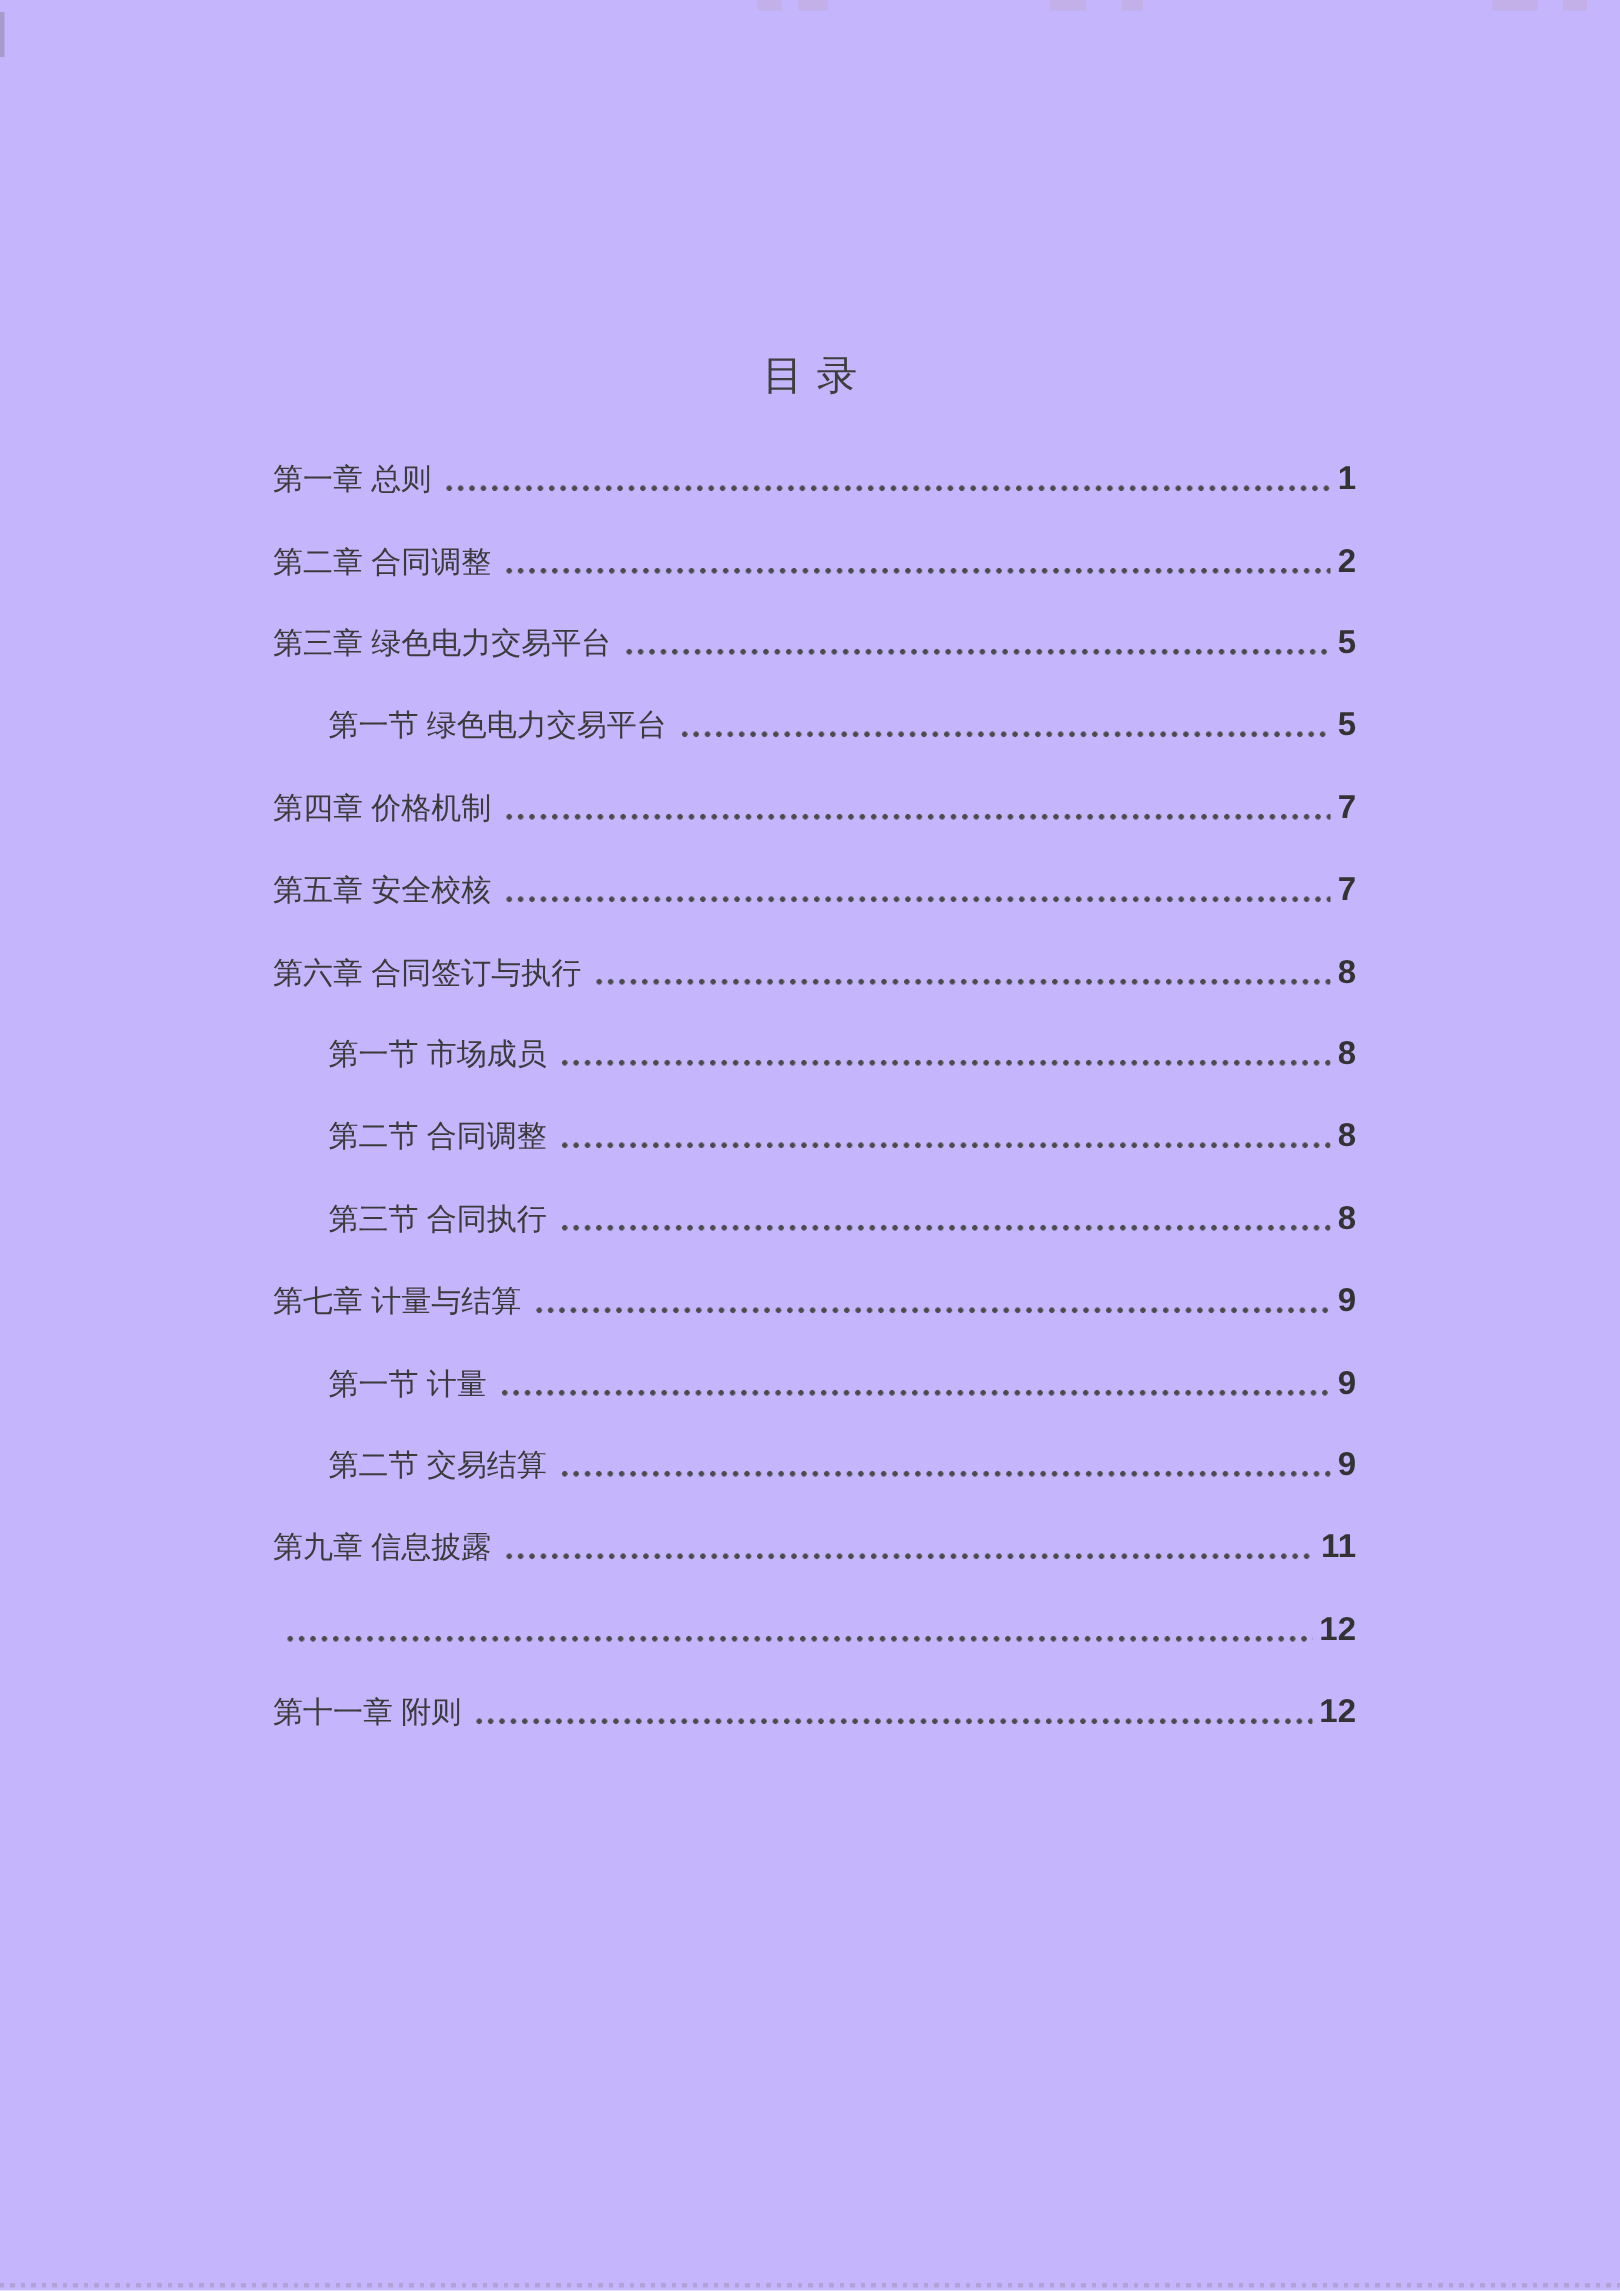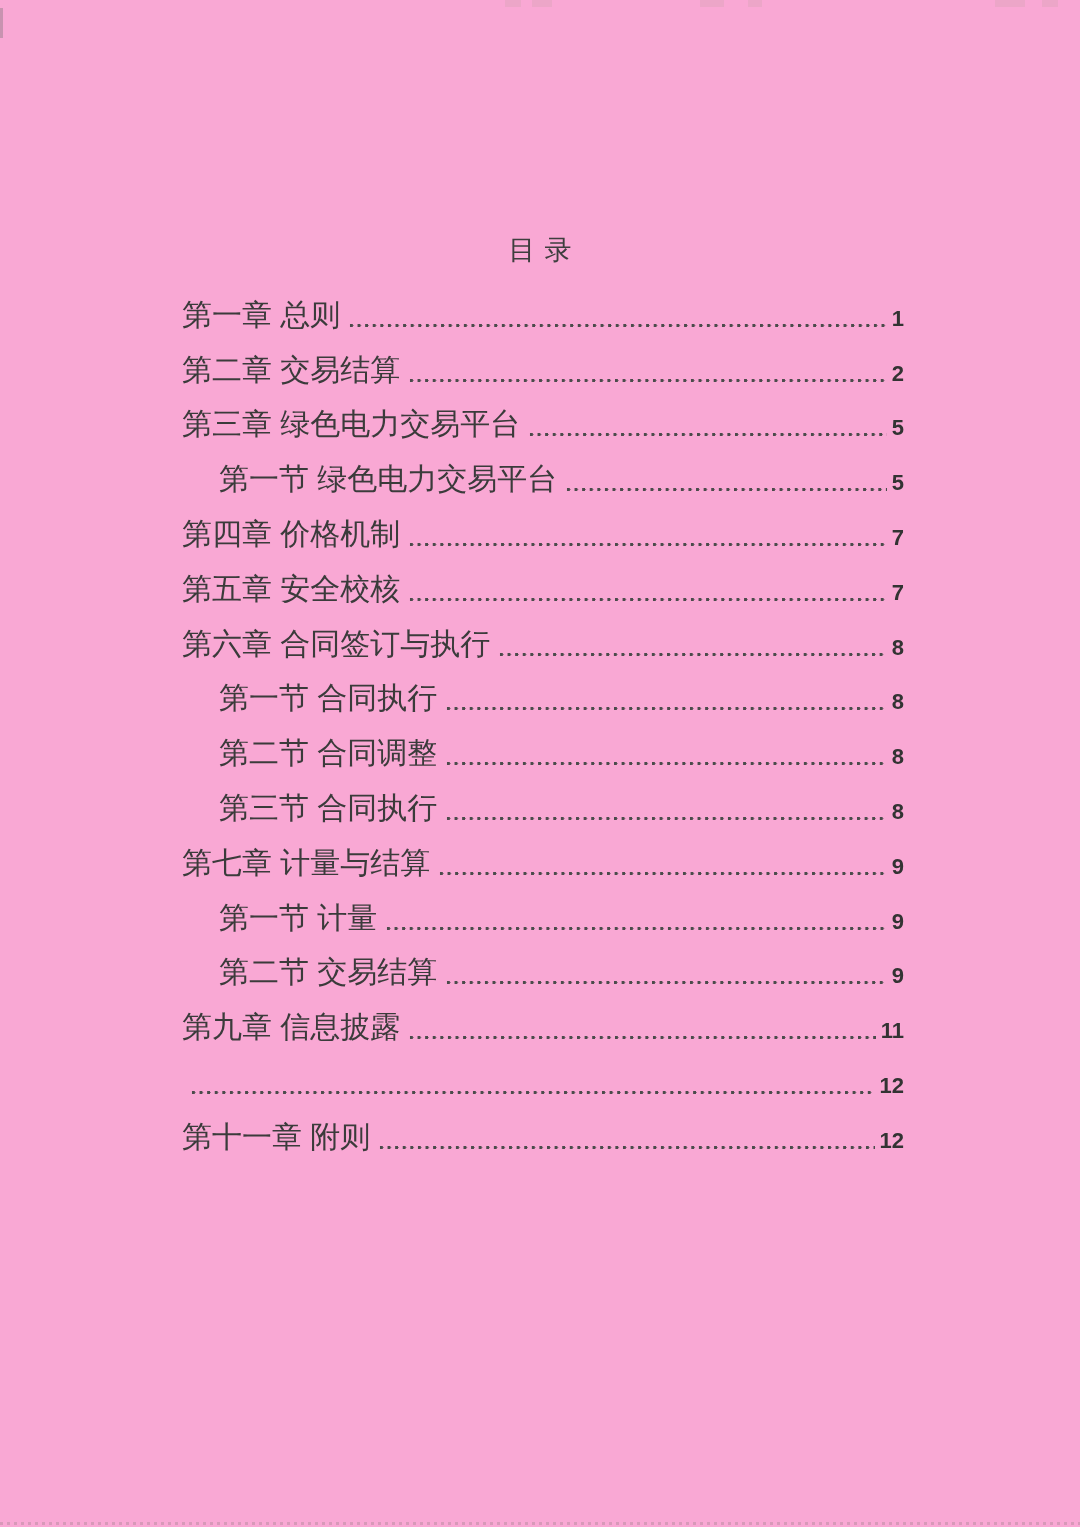--- a/index.html
+++ b/index.html
@@ -4,21 +4,21 @@
 <style>
   html, body {
     margin: 0;
     padding: 0;
     background: #ffffff;
   }
   .page {
     position: relative;
     width: 1080px;
     height: 1527px;
-    background: #f9a8d4;
+    background: #c4b5fd;
     overflow: hidden;
     font-family: "Liberation Sans", sans-serif;
     color: #3b3b3b;
   }
   
   .scan-top-mark {
     position: absolute;
     top: 0;
     height: 7px;
     background: rgba(190, 160, 160, 0.22);
@@ -65,21 +65,21 @@
     display: flex;
     align-items: flex-end;
     height: 54.8px;
     box-sizing: border-box;
     padding-bottom: 24px;
   }
   .toc-row.level-2 {
     padding-left: 37px;
   }
   .toc-label {
-    font-size: 30px;
+    font-size: 20px;
     line-height: 1;
     white-space: nowrap;
     color: #3b3b3b;
     text-align: center;
   }
   .dot-leader {
     flex: 1;
     height: 5px;
     margin: 0 5px 2px 9px;
     background-image: radial-gradient(circle at 2.5px 2.5px, #4b4b4b 1.6px, rgba(0,0,0,0) 2px);
@@ -112,21 +112,21 @@
   <div class="doc-title">目录</div>
 
   <div class="toc">
     <div class="toc-row">
       <span class="toc-label">第一章 总则</span>
       <span class="dot-leader"></span>
       <span class="toc-page-num">1</span>
     </div>
 
     <div class="toc-row">
-      <span class="toc-label">第二章 交易结算</span>
+      <span class="toc-label">第二章 合同调整</span>
       <span class="dot-leader"></span>
       <span class="toc-page-num">2</span>
     </div>
 
     <div class="toc-row">
       <span class="toc-label">第三章 绿色电力交易平台</span>
       <span class="dot-leader"></span>
       <span class="toc-page-num">5</span>
     </div>
 
@@ -149,21 +149,21 @@
       <span class="toc-page-num">7</span>
     </div>
 
     <div class="toc-row">
       <span class="toc-label">第六章 合同签订与执行</span>
       <span class="dot-leader"></span>
       <span class="toc-page-num">8</span>
     </div>
 
     <div class="toc-row level-2">
-      <span class="toc-label">第一节 合同执行</span>
+      <span class="toc-label">第一节 市场成员</span>
       <span class="dot-leader"></span>
       <span class="toc-page-num">8</span>
     </div>
 
     <div class="toc-row level-2">
       <span class="toc-label">第二节 合同调整</span>
       <span class="dot-leader"></span>
       <span class="toc-page-num">8</span>
     </div>
 

